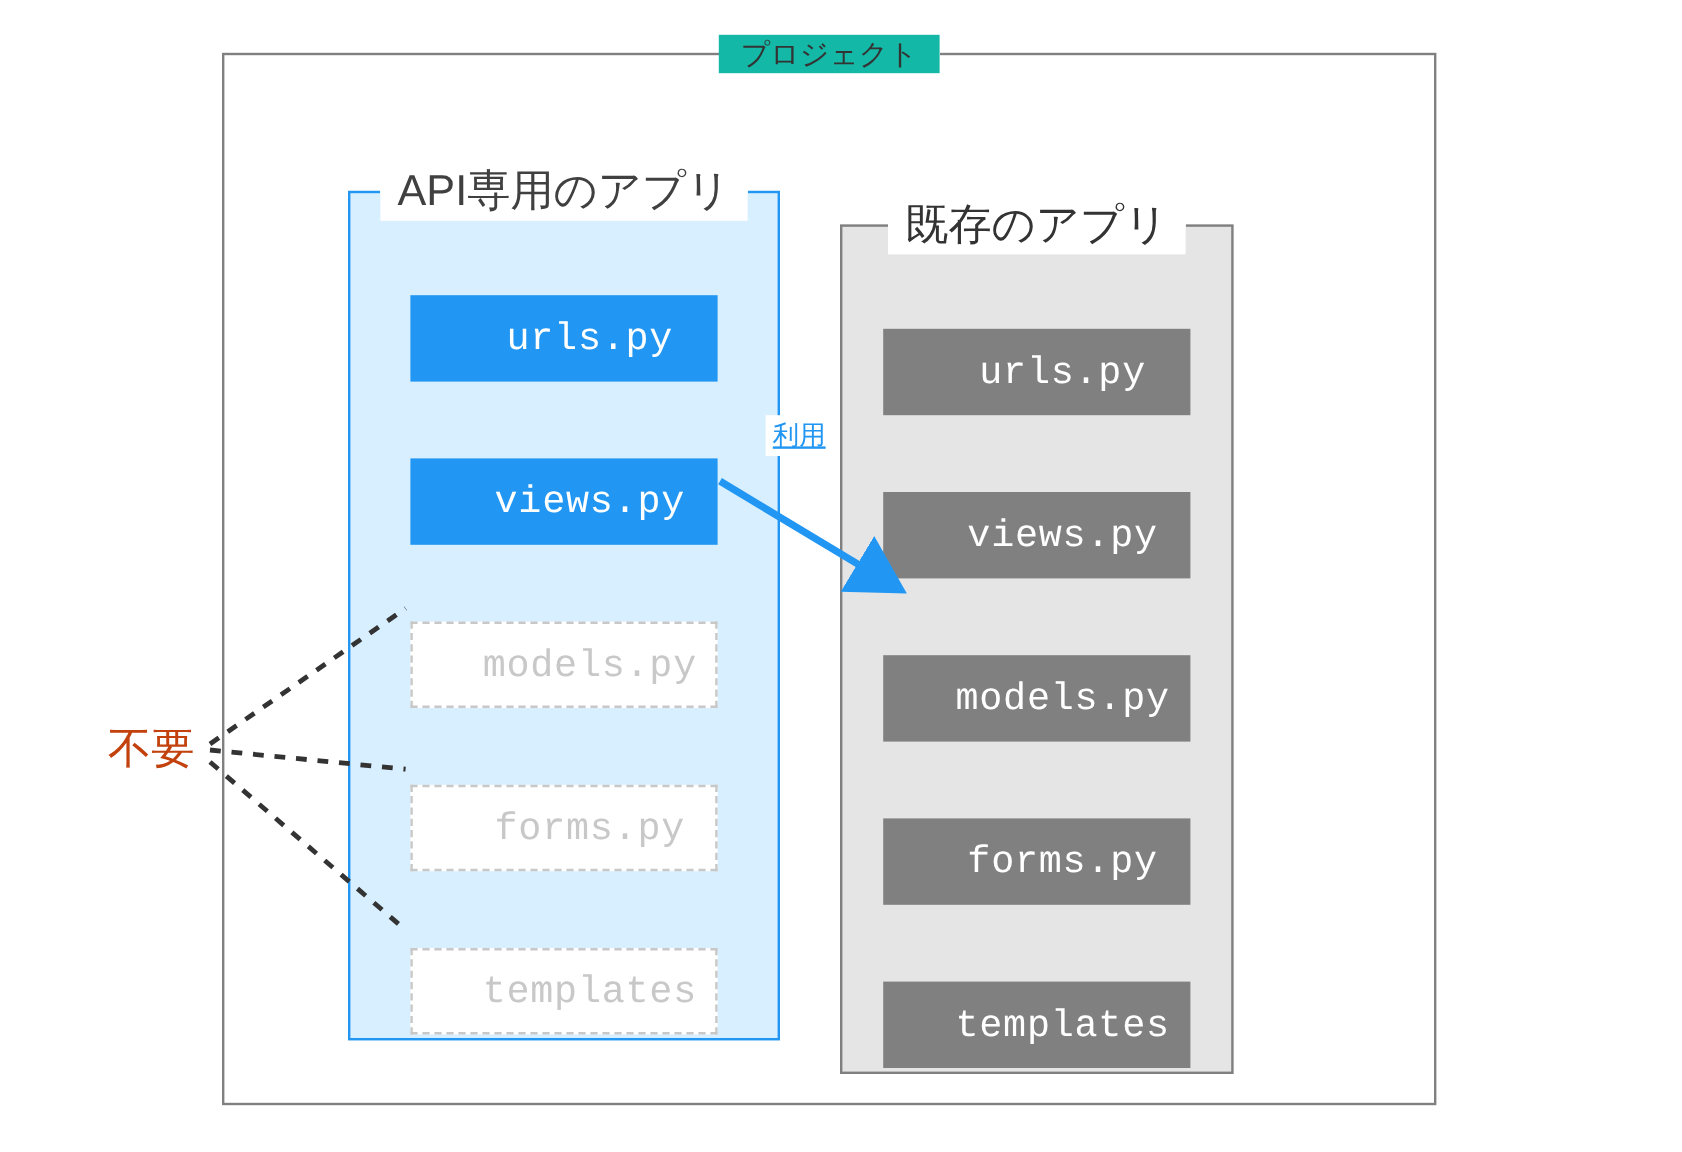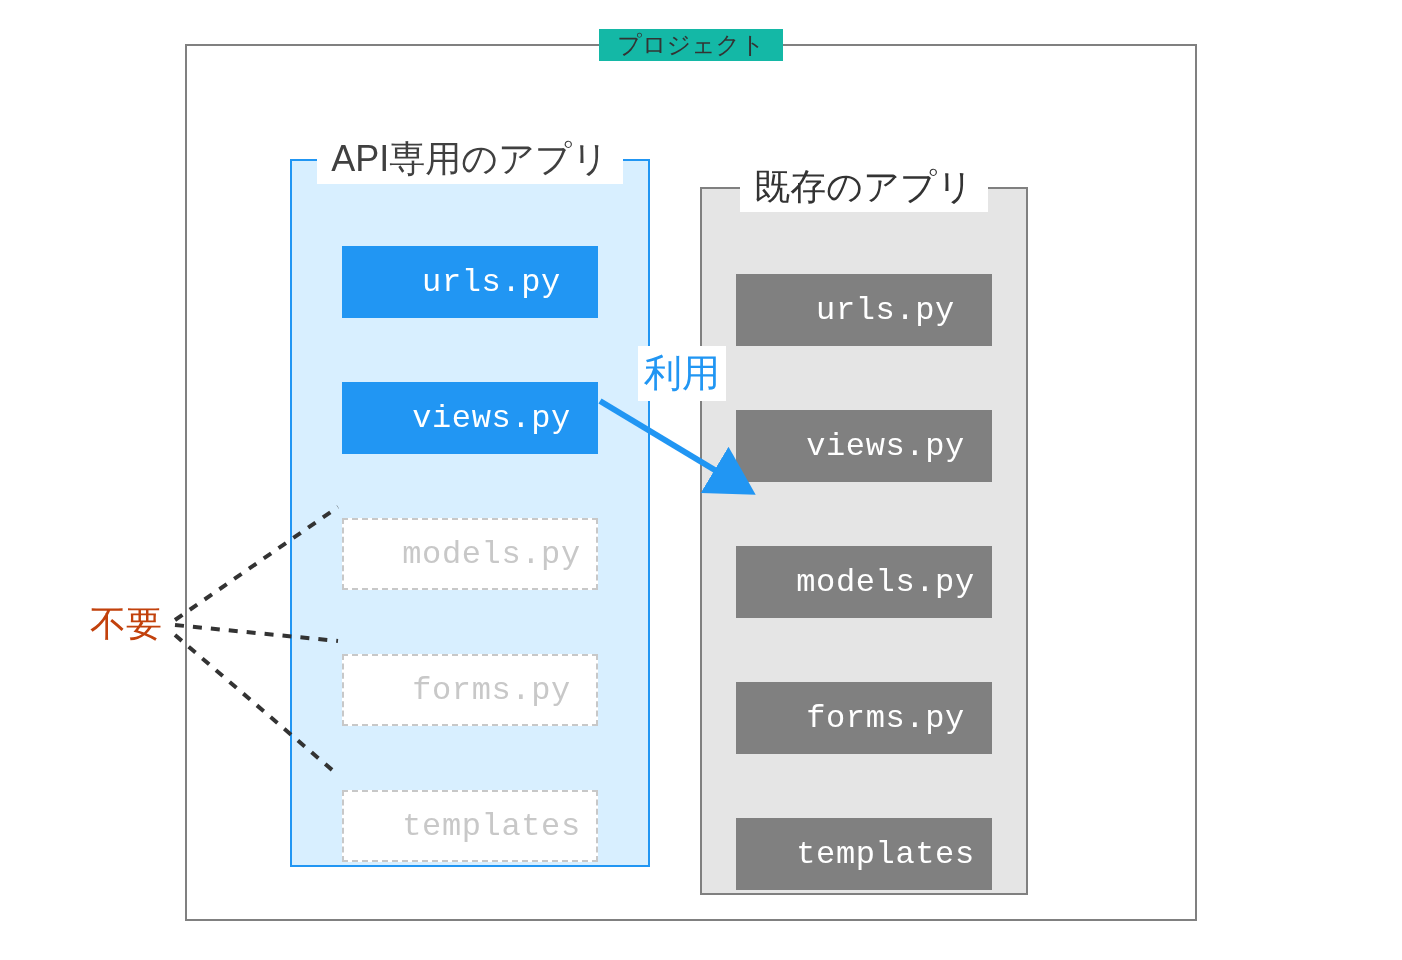--- a/index.html
+++ b/index.html
@@ -82,25 +82,26 @@
       position: absolute;
       left: 90px;
       top: 600px;
       font-size: 36px;
       color: #c2410c;
     }
     .usage-label {
       position: absolute;
       left: 638px;
       top: 346px;
-      font-size: 38px;
+      font-size: 22px;
       color: #2196F3;
       background: #fff;
       padding: 2px 6px;
       z-index: 2;
+      text-decoration: underline;
     }
     svg.overlay {
       position: absolute;
       left: 0; top: 0;
       width: 1402px; height: 960px;
       pointer-events: none;
       z-index: 1;
     }
   </style>
 </head>

